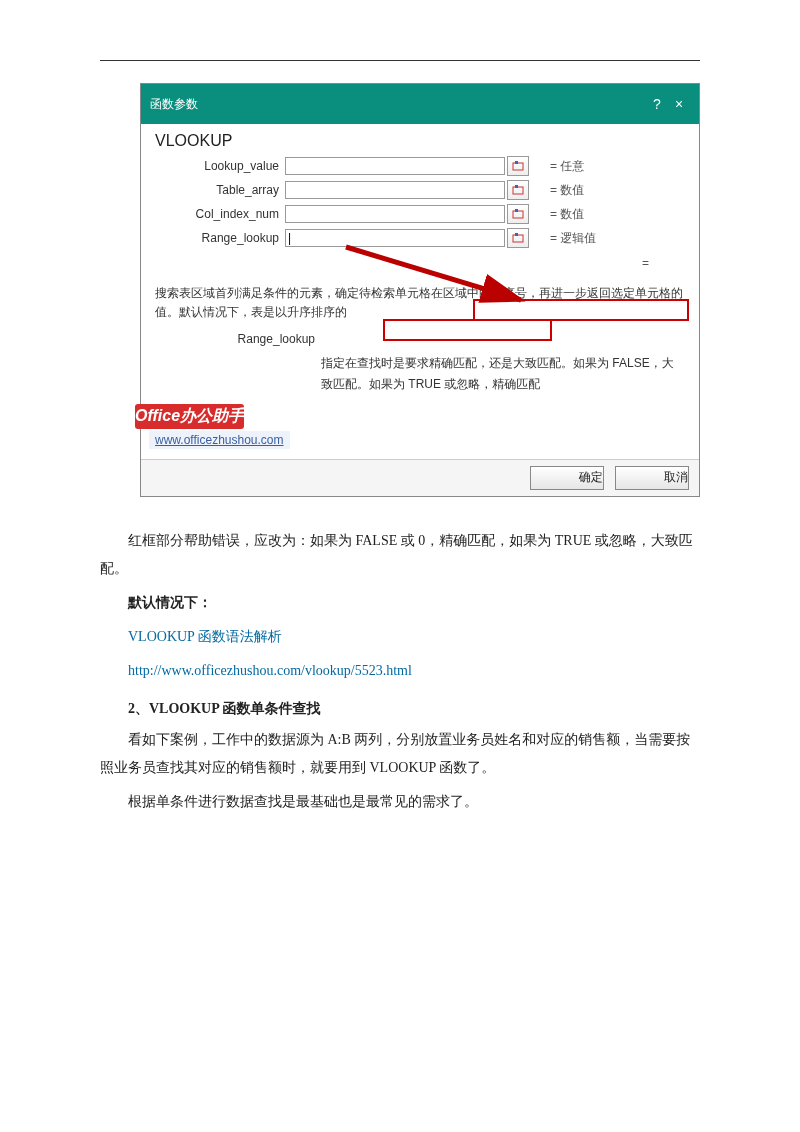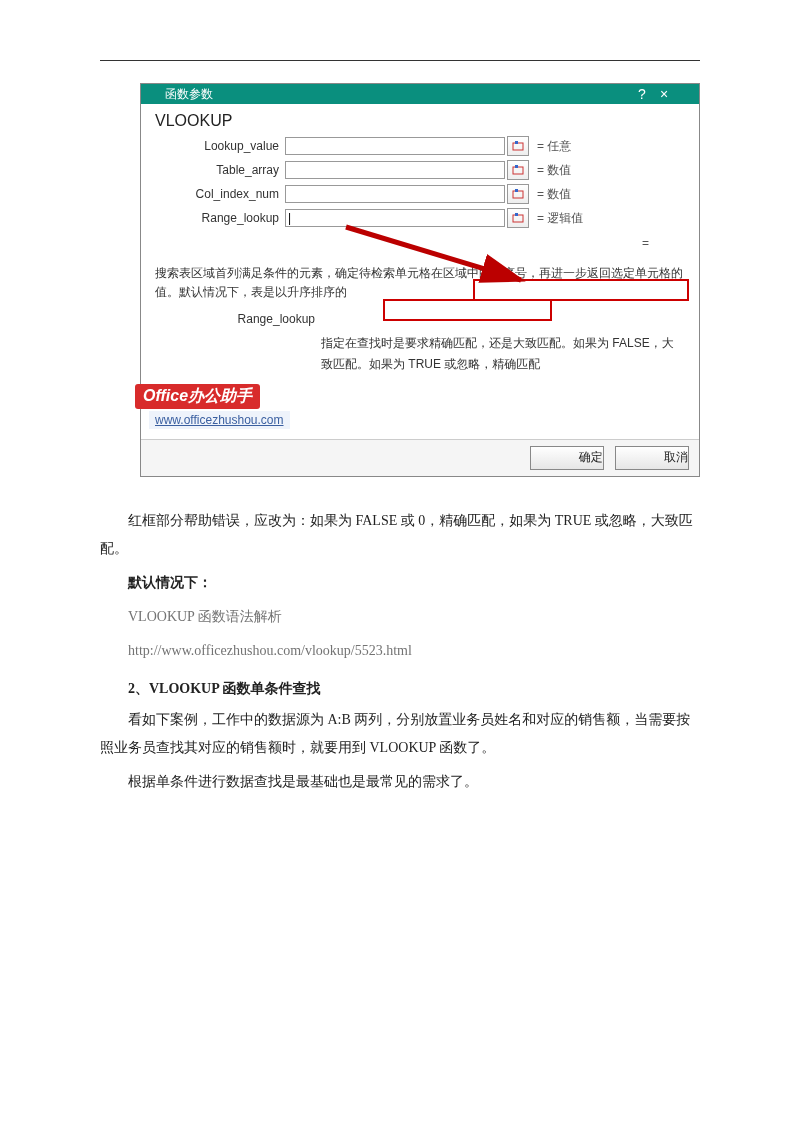--- a/index.html
+++ b/index.html
@@ -24,23 +24,23 @@
     width: 558px;
     border: 1px solid #888;
     font-family: "Microsoft YaHei", Arial, sans-serif;
     font-size: 12px;
     background: #fff;
     position: relative;
   }
   .titlebar {
     background: #0a8f7e;
     color: #fff;
-    height: 20px;
+    height: 40px;
     line-height: 22px;
-    padding: 0 24px;
+    padding: 0 9px;
     display: flex;
     align-items: center;
   }
   .titlebar .title { flex: 1; font-size: 12px; }
   .titlebar .winbtn {
     width: 22px;
     text-align: center;
     color: #fff;
     font-size: 14px;
   }
@@ -78,21 +78,21 @@
     height: 18px;
     border: 1px solid #999;
     margin-left: 2px;
     display: flex;
     align-items: center;
     justify-content: center;
     background: linear-gradient(#fff,#eee);
   }
   .ref-btn svg { display:block; }
   .param-result {
-    margin-left: 8px;
+    margin-left: 21px;
     color: #555;
   }
   .eq-row {
     text-align: right;
     color: #555;
     padding: 4px 40px 6px 0;
   }
   .desc1 {
     color: #333;
     line-height: 1.6;
@@ -140,21 +140,21 @@
     margin-left: 6px;
   }
   .watermark-box {
     position: absolute;
     left: -6px;
     bottom: 30px;
     background: #d82b2b;
     color: #fff;
     font-weight: bold;
     font-style: italic;
-    padding: 2px 8px;
+    padding: 2px 0;
     border-radius: 3px;
     font-size: 16px;
     font-family: Arial, "Microsoft YaHei", sans-serif;
   }
   .watermark-url {
     position: absolute;
     left: 8px;
     bottom: 10px;
     color: #3a5fa0;
     font-size: 12px;
@@ -183,21 +183,21 @@
   
   .para {
     line-height: 2.0;
     text-indent: 2em;
     margin: 0 0 6px 0;
     font-size: 14px;
     color: #222;
   }
   .bold { font-weight: bold; }
   .link-like {
-    color: #737373;
+    color: #0369a1;
     font-family: "SimSun","宋体",serif;
   }
   .section-h {
     font-weight: bold;
     color: #222;
     text-indent: 2em;
     margin: 15px 0 8px 0;
   }
 </style>
 </head>

